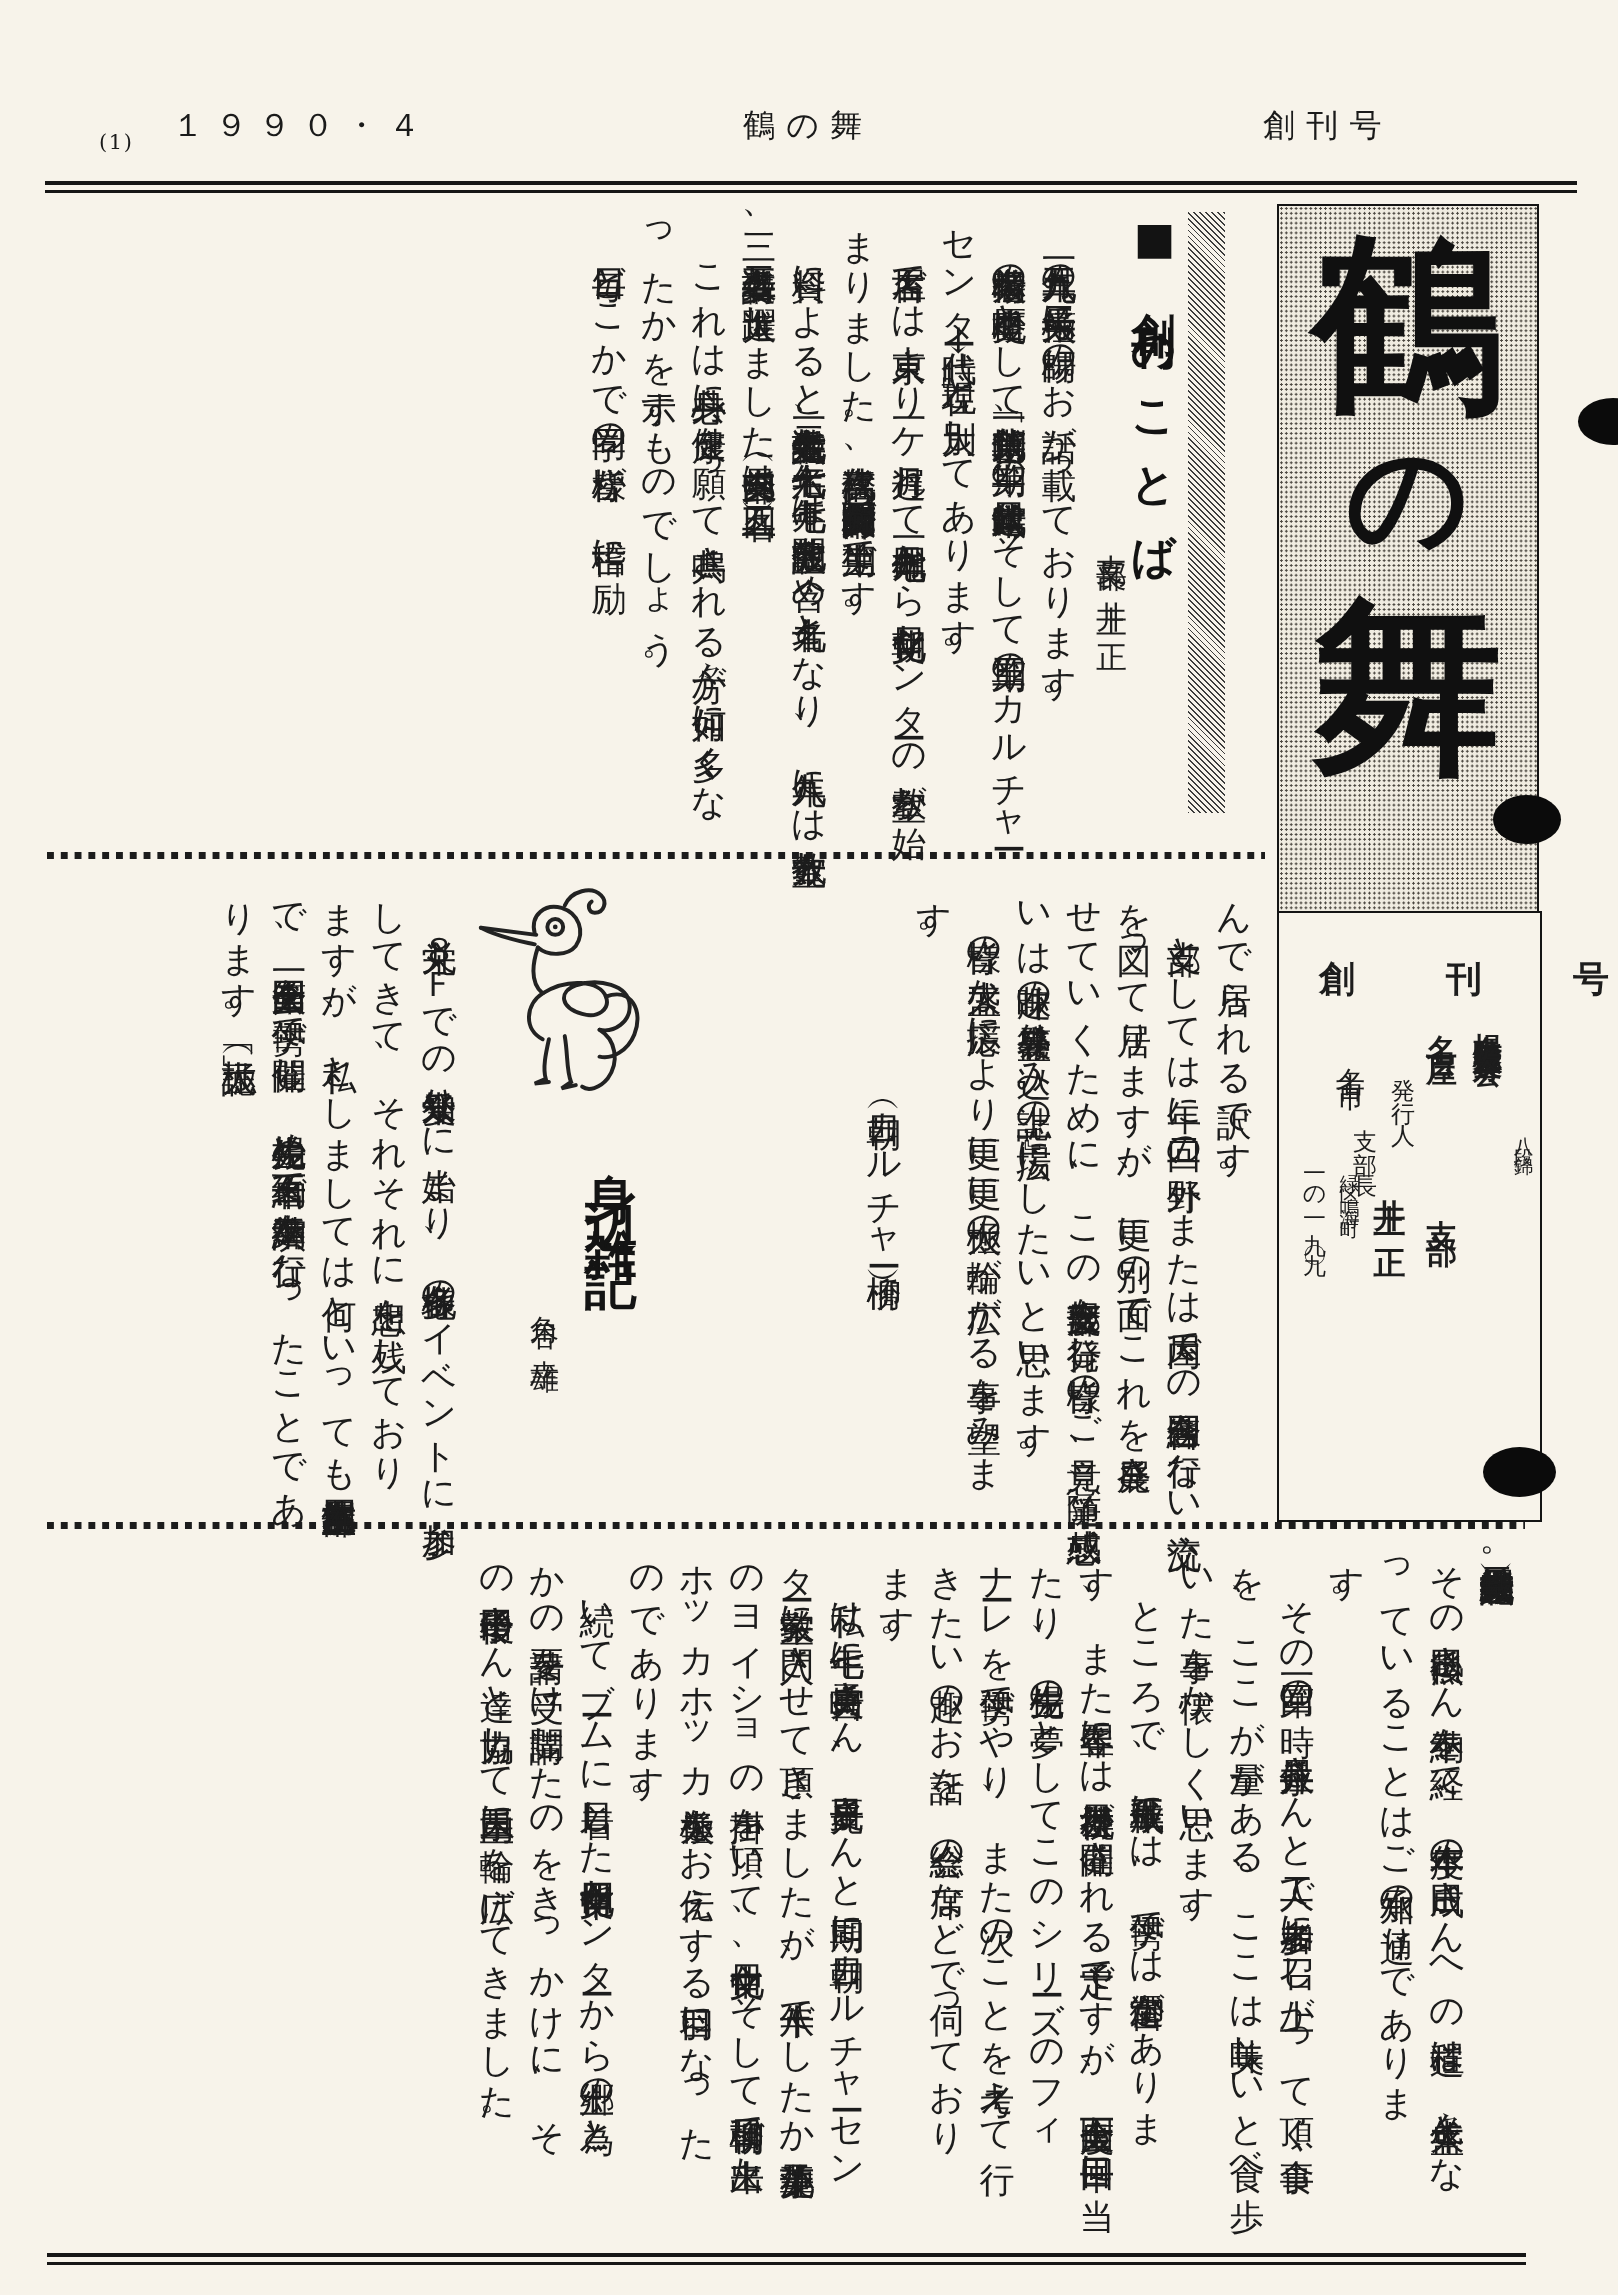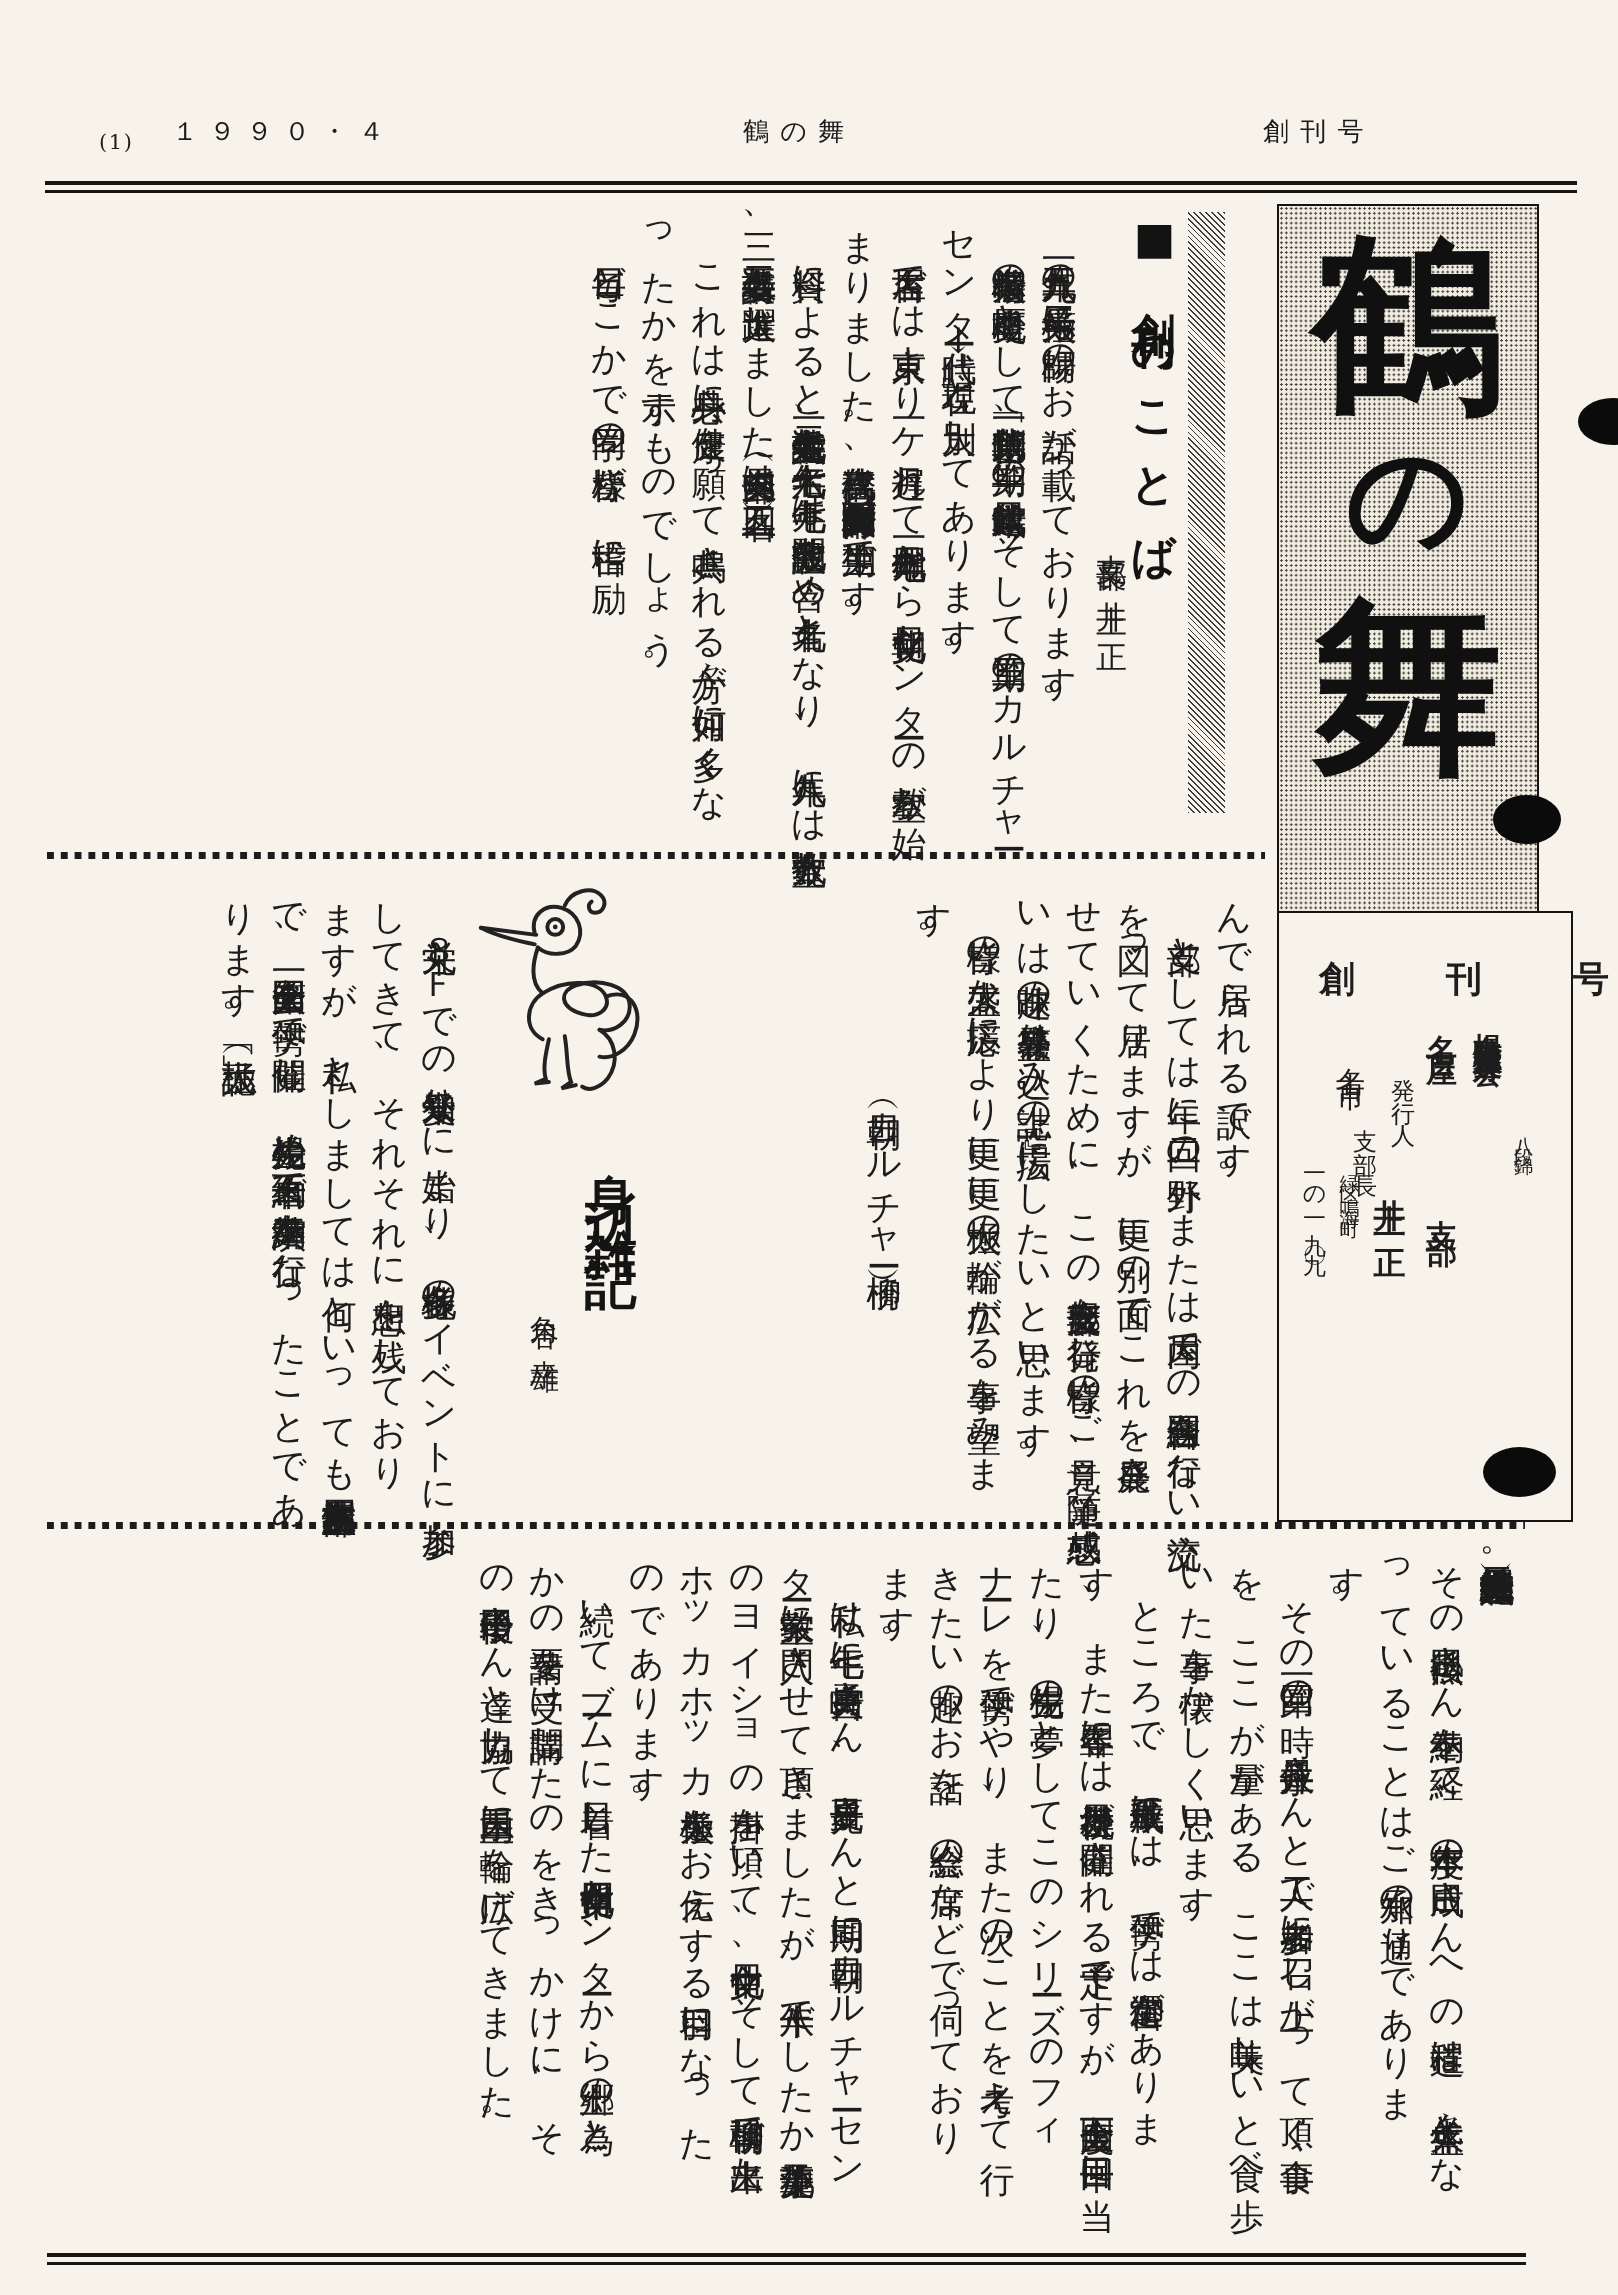--- a/index.html
+++ b/index.html
@@ -3,21 +3,21 @@
 <meta charset="utf-8">
 <style>
   html,body{margin:0;padding:0;}
   .page{
     position:relative; width:1619px; height:2295px;
     background:#f7f3ea; overflow:hidden;
     font-family:"DejaVu Serif","Liberation Serif",serif;
     color:#1d1d1d;
   }
   
-  .hdr{position:absolute; top:114px; font-size:26px; letter-spacing:11.3px; color:#1a1a1a; white-space:nowrap;}
+  .hdr{position:absolute; top:104px; font-size:32px; letter-spacing:11.3px; color:#1a1a1a; white-space:nowrap;}
   .hdr-pno{left:99px; font-size:21px; letter-spacing:1.6px; top:130px;}
   .hdr-date{left:172px;}
   .hdr-title{left:743px;text-align:right;}
   .hdr-issue{left:1253px;margin-left:10px;}
   .toprule{position:absolute; left:45px; top:181px; width:1532px; height:4.9px;
     border-top:4px solid #161616; border-bottom:3.2px solid #161616;}
   .botrule{position:absolute; left:47px; top:2253px; width:1479px; height:4.9px;
     border-top:4px solid #161616; border-bottom:3.2px solid #161616;}
   
   .dotline{position:absolute; height:6.5px;
@@ -31,21 +31,21 @@
     border:2.4px solid #141414; box-sizing:border-box;
     background-color:#f0ece1;
     background-image:radial-gradient(circle,#49453e 1px,transparent 1.2px);
     background-size:4.9px 4.9px;
     display:flex; flex-direction:column; align-items:center;
   }
   .t1{font-size:190px; line-height:206px; margin-top:14.6px; font-weight:700; color:#101010;}
   .t2{font-size:121px; line-height:138px; font-weight:700; color:#101010;}
   .t3{font-size:190px; line-height:243px; font-weight:700; color:#101010;}
   .infobox{
-    position:absolute; left:1277px; top:911px; width:296px; height:611px;
+    position:absolute; left:1277px; top:911px; width:265px; height:611px;
     border:2.4px solid #141414; box-sizing:border-box; background:#f7f3ea;
   }
   .ib{position:absolute; white-space:nowrap;}
   .issue-label{left:40px; top:42px; font-size:36px; letter-spacing:27.5px; font-weight:600;}
   .vcol{writing-mode:vertical-rl; text-orientation:mixed; position:absolute; white-space:nowrap;}
   .org{left:189px; top:96px; font-size:29px; letter-spacing:3.2px; font-weight:600;}
   .org-ruby{left:231px; top:209px; font-size:19.4px; letter-spacing:9.7px;}
   .branch-top{left:142px; top:97px; font-size:31px; letter-spacing:11.3px; font-weight:600;}
   .branch-bot{left:142px; top:282px; font-size:31px; letter-spacing:14.6px; font-weight:600;}
   .pub-role{left:108px; top:147px; font-size:24px; letter-spacing:23px;}

